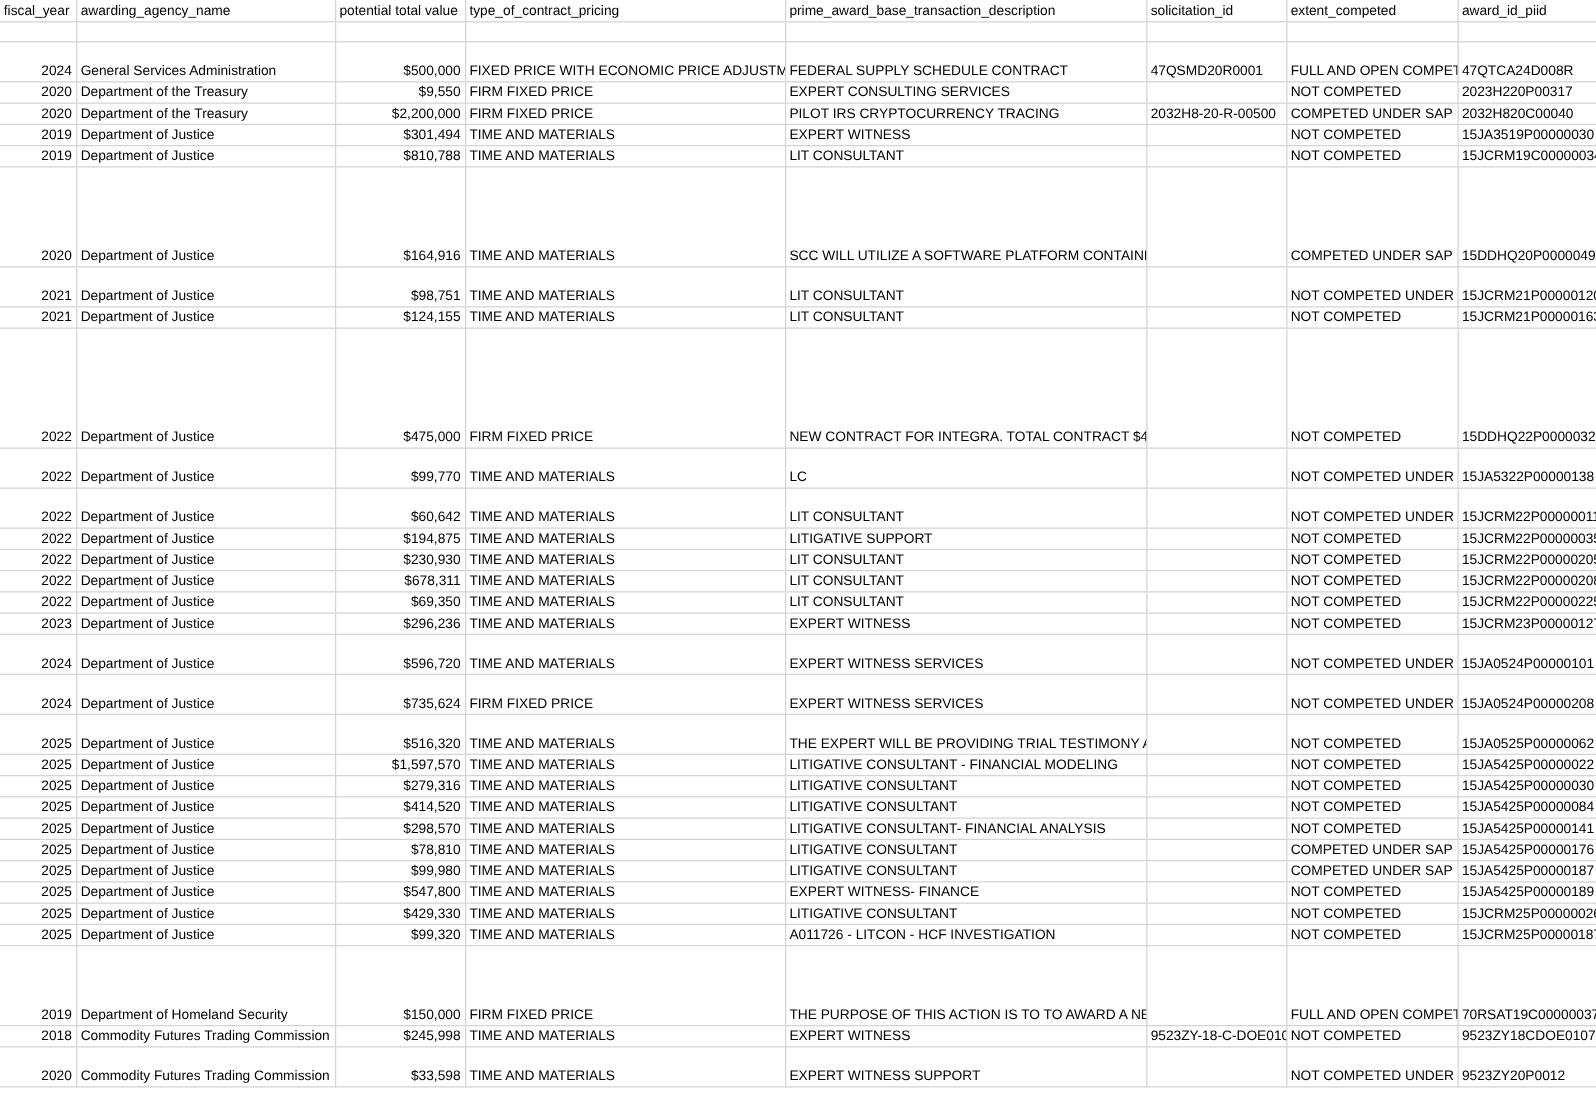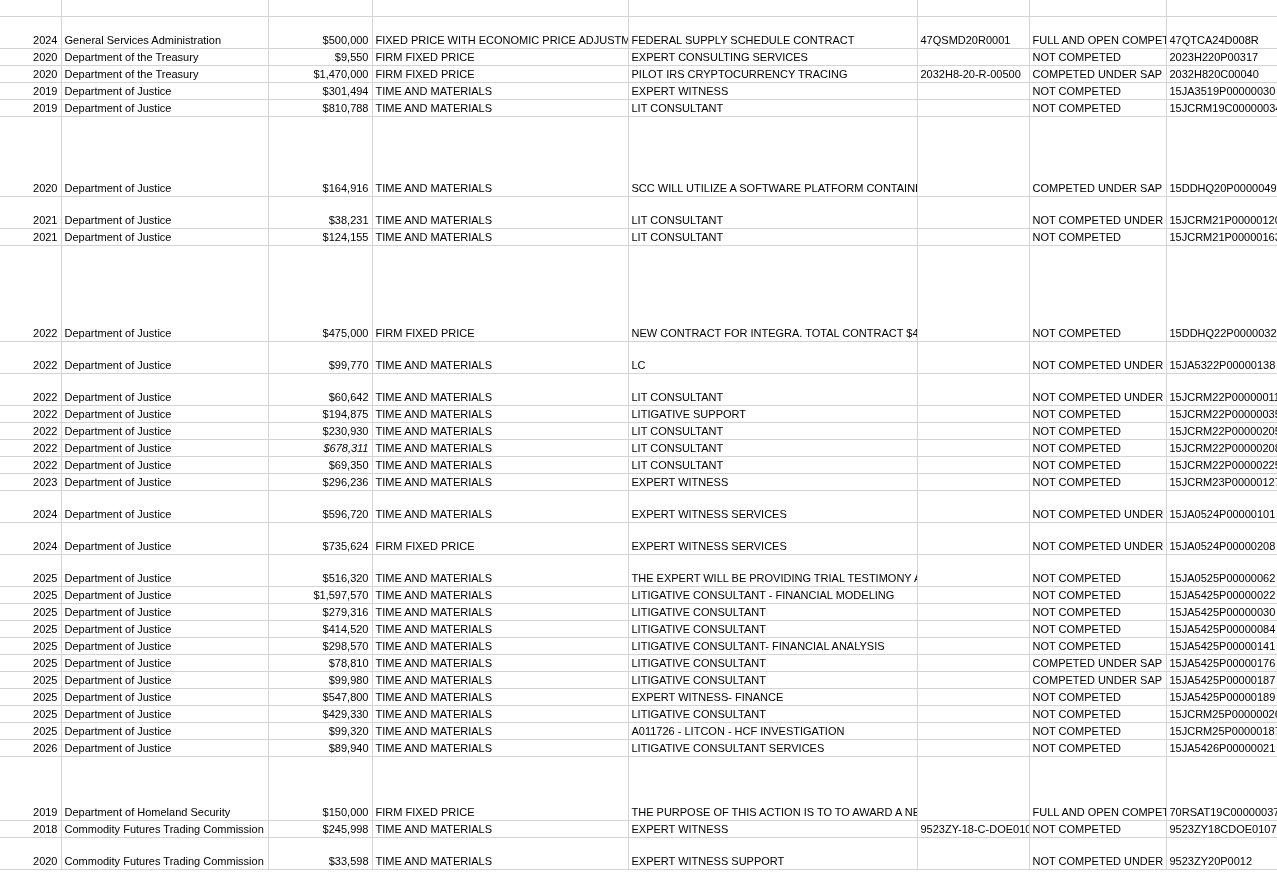--- a/index.html
+++ b/index.html
@@ -75,20 +75,30 @@
       <col class="c-year">
         <col class="c-agency">
         <col class="c-value">
         <col class="c-type">
       <col class="c-desc">
         <col class="c-sol">
         <col class="c-ext">
         <col class="c-piid">
     </colgroup>
     <tbody id="tbody">
+        <tr class="hdr">
+          <td class="txt">fiscal_year</td>
+          <td class="txt">awarding_agency_name</td>
+          <td class="txt">potential total value</td>
+          <td class="txt">type_of_contract_pricing</td>
+          <td class="txt">prime_award_base_transaction_description</td>
+          <td class="txt">solicitation_id</td>
+          <td class="txt">extent_competed</td>
+          <td class="txt">award_id_piid</td>
+        </tr>
         <tr class="blank">
           <td></td>
           <td></td>
           <td></td>
           <td></td>
           <td></td>
           <td></td>
           <td></td>
           <td></td>
         </tr>
@@ -108,21 +118,21 @@
           <td class="num" style="height: 16px;">$9,550</td>
           <td class="txt" style="height: 16px;">FIRM FIXED PRICE</td>
           <td class="txt" style="height: 16px;">EXPERT CONSULTING SERVICES</td>
           <td class="txt" style="height: 16px;"></td>
           <td class="txt" style="height: 16px;">NOT COMPETED</td>
           <td class="txt" style="height: 16px;">2023H220P00317</td>
         </tr>
         <tr style="height: 16px;">
           <td class="num" style="height: 16px;">2020</td>
           <td class="txt" style="height: 16px;">Department of the Treasury</td>
-          <td class="num" style="height: 16px;">$1,470,000</td>
+          <td class="num" style="height: 16px;">$2,200,000</td>
           <td class="txt" style="height: 16px;">FIRM FIXED PRICE</td>
           <td class="txt" style="height: 16px;">PILOT IRS CRYPTOCURRENCY TRACING</td>
           <td class="txt" style="height: 16px;">2032H8-20-R-00500</td>
           <td class="txt" style="height: 16px;">COMPETED UNDER SAP</td>
           <td class="txt" style="height: 16px;">2032H820C00040</td>
         </tr>
         <tr style="height: 16px;">
           <td class="num" style="height: 16px;">2019</td>
           <td class="txt" style="height: 16px;">Department of Justice</td>
           <td class="num" style="height: 16px;">$301,494</td>
@@ -148,21 +158,21 @@
           <td class="num" style="height: 80px;">$164,916</td>
           <td class="txt" style="height: 80px;">TIME AND MATERIALS</td>
           <td class="wraptop txt" style="height: 80px;">SCC WILL UTILIZE A SOFTWARE PLATFORM CONTAINING CRYPTOCURRENCY WALLETS AND BOTH SECURITY FEATURES AND AN INTERACTIVE INTERFACE. THIS PLATFORMS ALLOWS THE STORING AND TRANSACTIONS OF CRYPTOCURRENCY FOR 100 TRACES.</td>
           <td class="txt" style="height: 80px;"></td>
           <td class="txt" style="height: 80px;">COMPETED UNDER SAP</td>
           <td class="txt" style="height: 80px;">15DDHQ20P00000497</td>
         </tr>
         <tr style="height: 32px;">
           <td class="num" style="height: 32px;">2021</td>
           <td class="txt" style="height: 32px;">Department of Justice</td>
-          <td class="num" style="height: 32px;">$38,231</td>
+          <td class="num" style="height: 32px;">$98,751</td>
           <td class="txt" style="height: 32px;">TIME AND MATERIALS</td>
           <td class="wraptop txt" style="height: 32px;">LIT CONSULTANT</td>
           <td class="txt" style="height: 32px;"></td>
           <td class="wraptop txt" style="height: 32px;">NOT COMPETED UNDER SAP</td>
           <td class="txt" style="height: 32px;">15JCRM21P00000120</td>
         </tr>
         <tr style="height: 16px;">
           <td class="num" style="height: 16px;">2021</td>
           <td class="txt" style="height: 16px;">Department of Justice</td>
           <td class="num" style="height: 16px;">$124,155</td>
@@ -218,21 +228,21 @@
           <td class="num" style="height: 16px;">$230,930</td>
           <td class="txt" style="height: 16px;">TIME AND MATERIALS</td>
           <td class="txt" style="height: 16px;">LIT CONSULTANT</td>
           <td class="txt" style="height: 16px;"></td>
           <td class="txt" style="height: 16px;">NOT COMPETED</td>
           <td class="txt" style="height: 16px;">15JCRM22P00000205</td>
         </tr>
         <tr style="height: 16px;">
           <td class="num" style="height: 16px;">2022</td>
           <td class="txt" style="height: 16px;">Department of Justice</td>
-          <td class="num" style="height: 16px; font-style: italic;">$678,311</td>
+          <td class="num" style="height: 16px;">$678,311</td>
           <td class="txt" style="height: 16px;">TIME AND MATERIALS</td>
           <td class="txt" style="height: 16px;">LIT CONSULTANT</td>
           <td class="txt" style="height: 16px;"></td>
           <td class="txt" style="height: 16px;">NOT COMPETED</td>
           <td class="txt" style="height: 16px;">15JCRM22P00000208</td>
         </tr>
         <tr style="height: 16px;">
           <td class="num" style="height: 16px;">2022</td>
           <td class="txt" style="height: 16px;">Department of Justice</td>
           <td class="num" style="height: 16px;">$69,350</td>
@@ -364,30 +374,20 @@
         </tr>
         <tr style="height: 16px;">
           <td class="num" style="height: 16px;">2025</td>
           <td class="txt" style="height: 16px;">Department of Justice</td>
           <td class="num" style="height: 16px;">$99,320</td>
           <td class="txt" style="height: 16px;">TIME AND MATERIALS</td>
           <td class="txt" style="height: 16px;">A011726 - LITCON - HCF  INVESTIGATION</td>
           <td class="txt" style="height: 16px;"></td>
           <td class="txt" style="height: 16px;">NOT COMPETED</td>
           <td class="txt" style="height: 16px;">15JCRM25P00000187</td>
-        </tr>
-        <tr style="height: 16px;">
-          <td class="num" style="height: 16px;">2026</td>
-          <td class="txt" style="height: 16px;">Department of Justice</td>
-          <td class="num" style="height: 16px;">$89,940</td>
-          <td class="txt" style="height: 16px;">TIME AND MATERIALS</td>
-          <td class="txt" style="height: 16px;">LITIGATIVE CONSULTANT SERVICES</td>
-          <td class="txt" style="height: 16px;"></td>
-          <td class="txt" style="height: 16px;">NOT COMPETED</td>
-          <td class="txt" style="height: 16px;">15JA5426P00000021</td>
         </tr>
         <tr style="height: 64px;">
           <td class="num" style="height: 64px;">2019</td>
           <td class="txt" style="height: 64px;">Department of Homeland Security</td>
           <td class="num" style="height: 64px; margin-left: 27px;">$150,000</td>
           <td class="txt" style="height: 64px;">FIRM FIXED PRICE</td>
           <td class="wraptop txt" style="height: 64px;">THE PURPOSE OF THIS ACTION IS TO TO AWARD A NEW CONTRACT TO INTEGRA FEC, LLC FOR THEIR FY19 SBIR PHASE I - BLOCKCHAIN APPLICATIONS FOR HOMELAND SECURITY FORENSIC ANALYTICS PROJECT.</td>
           <td class="txt" style="height: 64px;"></td>
           <td class="wraptop txt" style="height: 64px;">FULL AND OPEN COMPETITION AFTER EXCLUSION OF SOURCES</td>
           <td class="txt" style="height: 64px;">70RSAT19C00000037</td>

